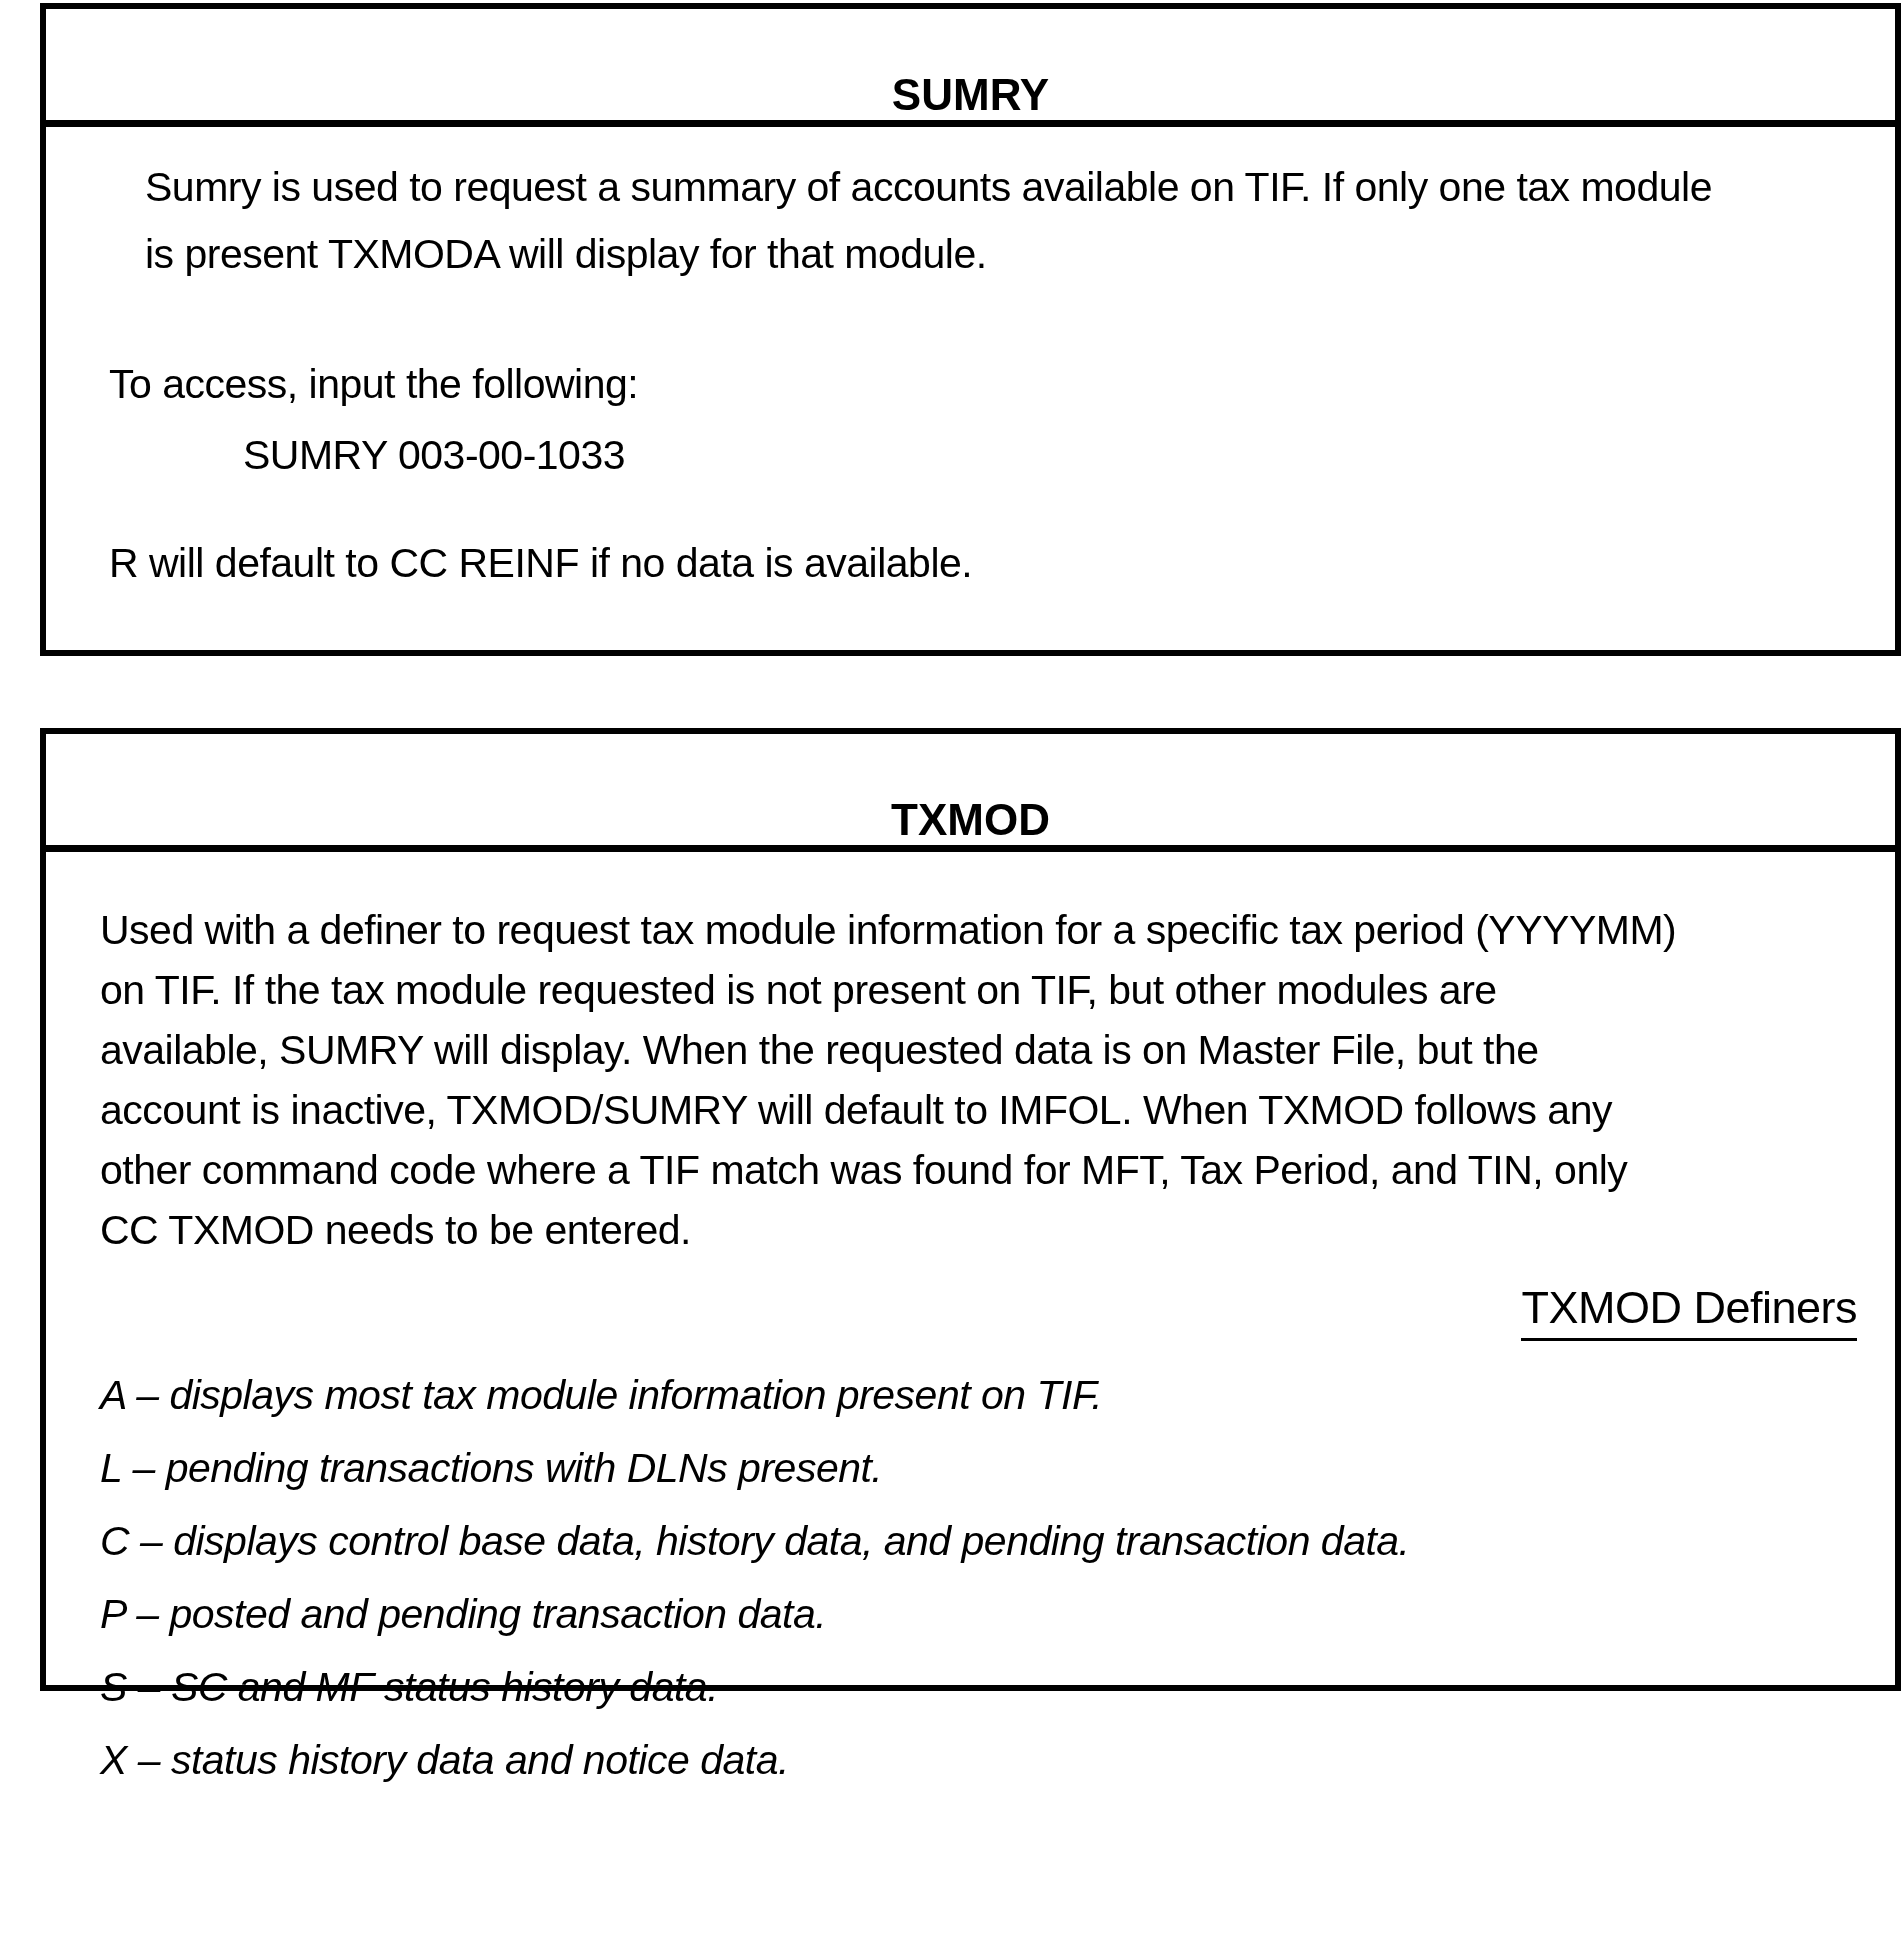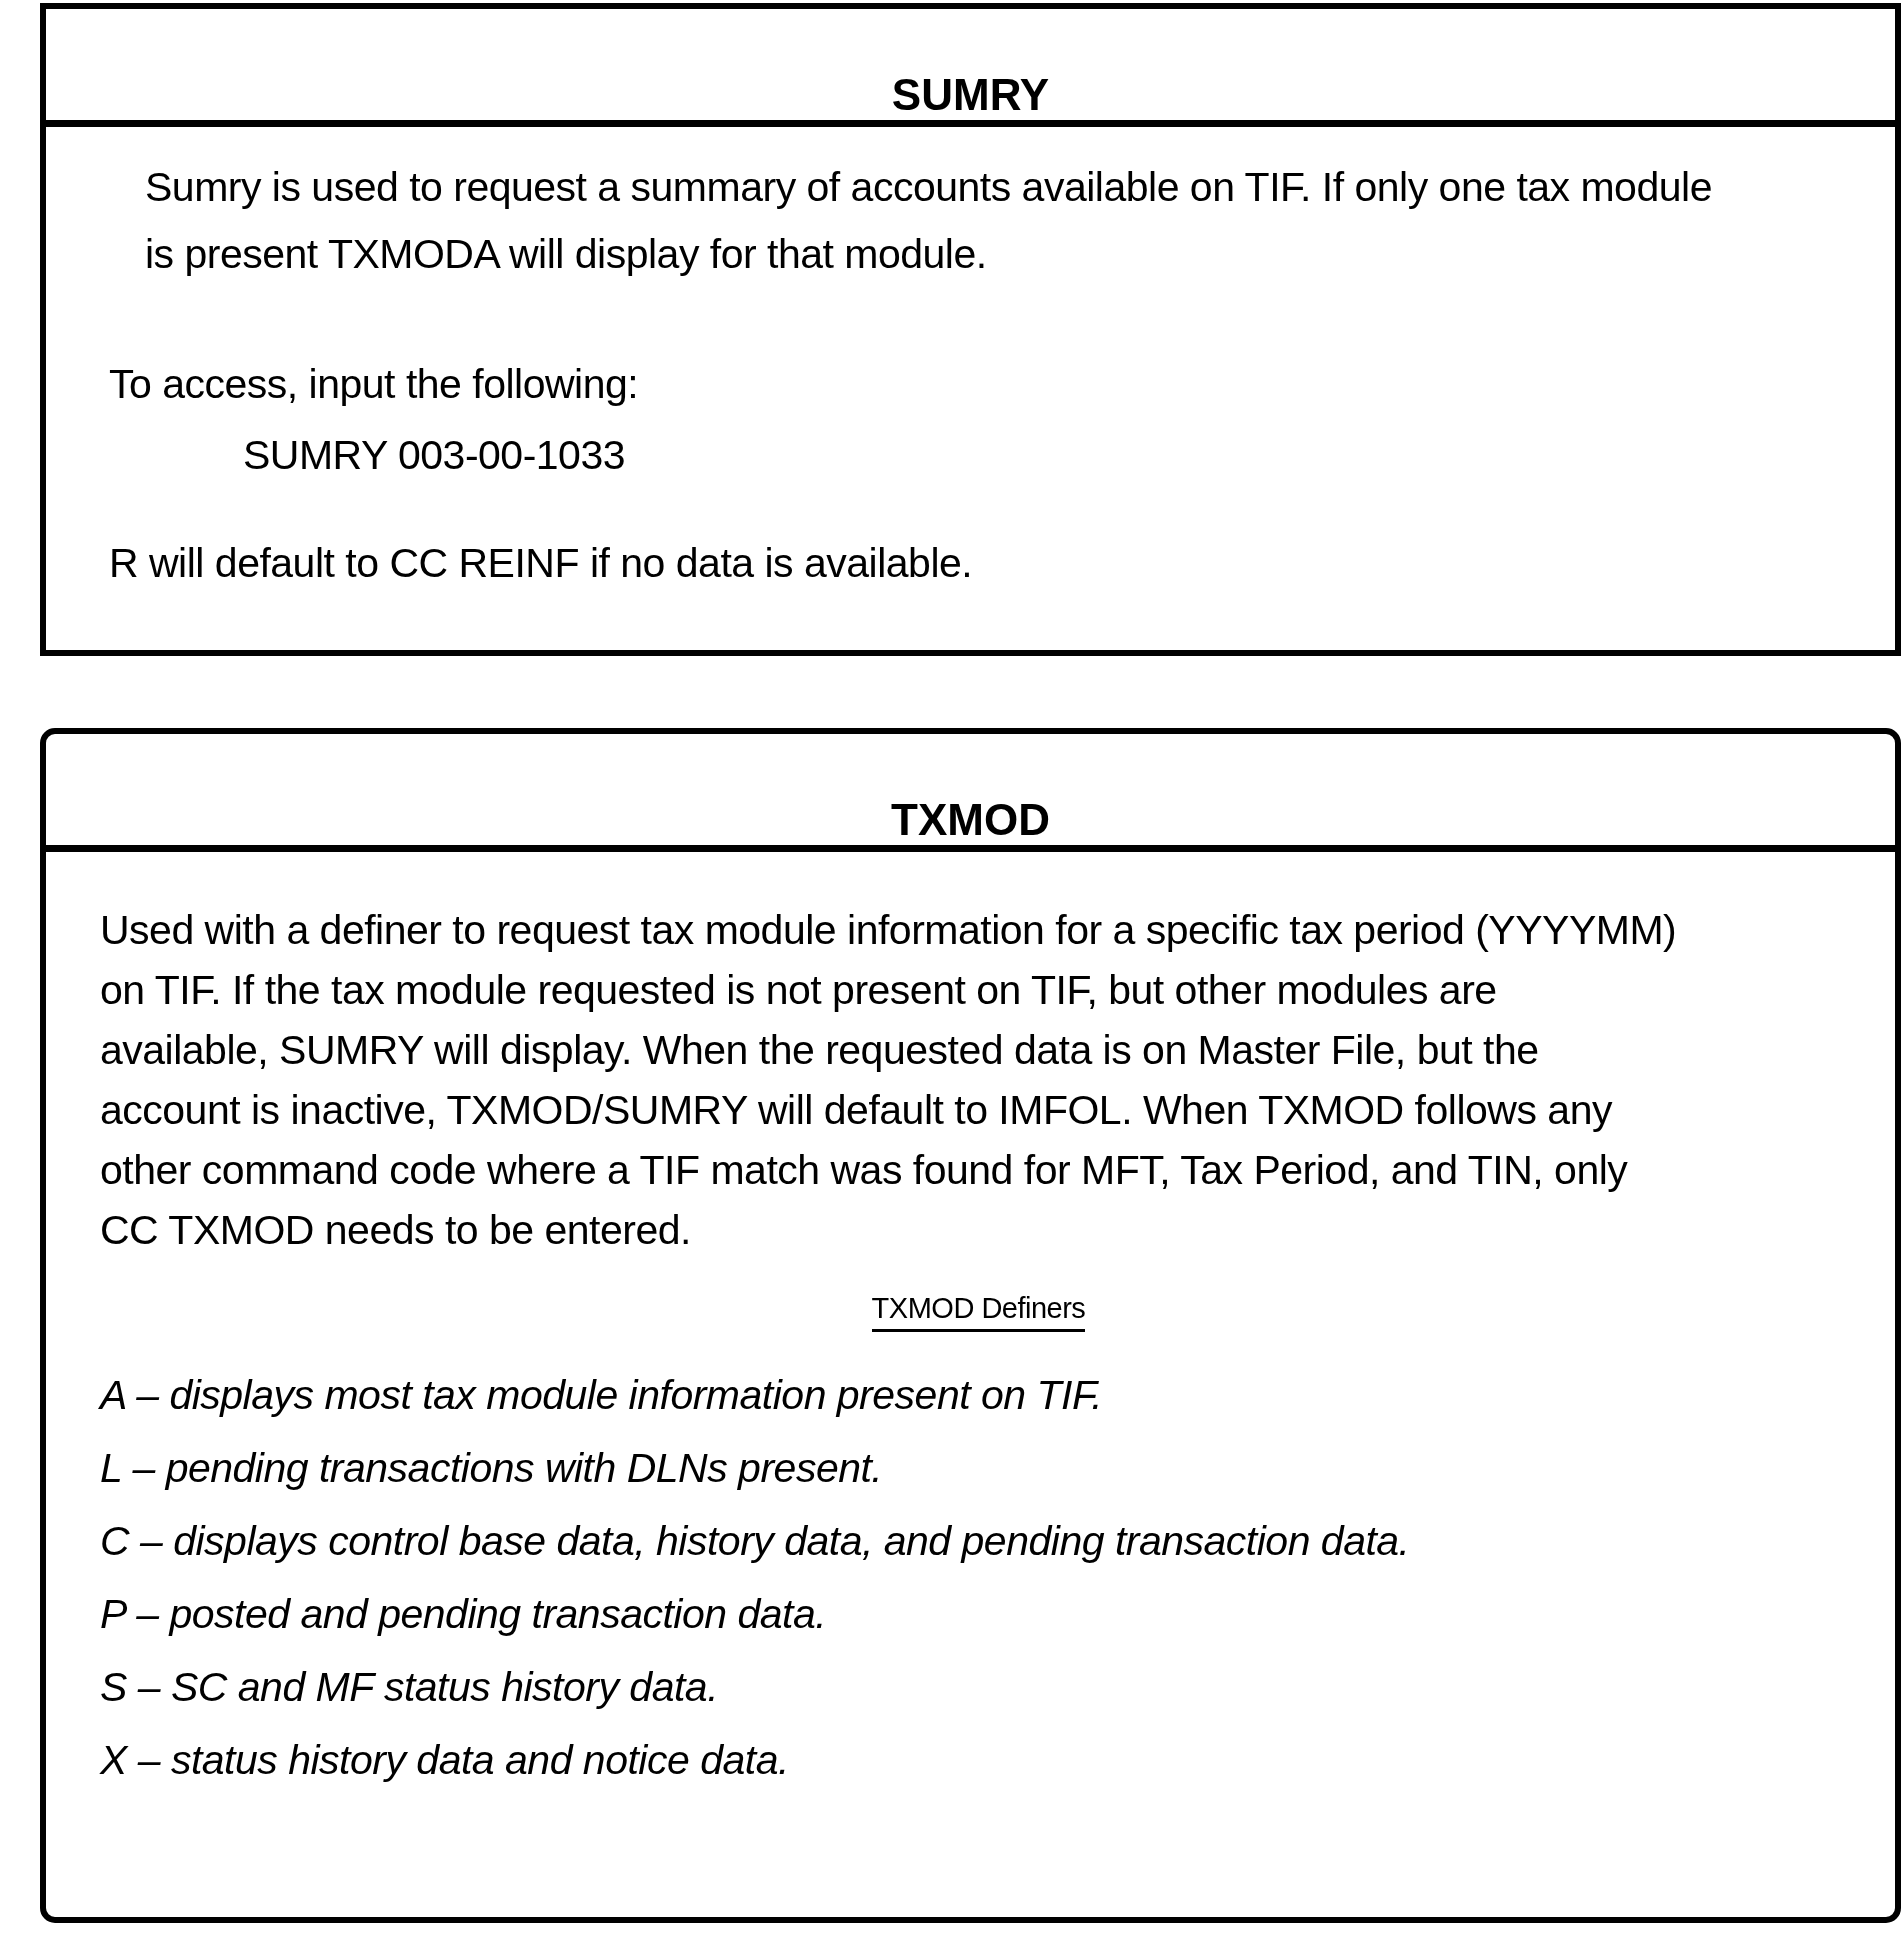--- a/index.html
+++ b/index.html
@@ -14,21 +14,21 @@
   }
   .doc-box {
     position: absolute;
     left: 40px;
     width: 1861px;
     box-sizing: border-box;
     border: 6.7px solid #000000;
     background: #ffffff;
   }
   .box-sumry { top: 2.9px;  height: 653px; }
-  .box-txmod { top: 728px; height: 1195px; border-radius: 15px; }
+  .box-txmod { top: 728px; height: 963px; }
 
   .box-header {
     height: 111px;
     border-bottom: 7.7px solid #000000;
     display: flex;
     align-items: flex-end;
     justify-content: center;
   }
   .box-title {
     font-size: 44px;
@@ -51,22 +51,22 @@
   }
   .sumry-desc   { line-height: 67px; margin-left: 36px; }
   .access-line  { margin-top: 69px; }
   .command-line { margin-top: 17.3px; margin-left: 134px; }
   .note-line    { margin-top: 54px; }
 
   .txmod-desc { line-height: 60px; }
 
   .definers-heading {
     margin: 21px 0 12px 0;
-    text-align: center;
-    font-size: 29px;
+    text-align: right;
+    font-size: 45px;
     font-weight: normal;
     line-height: 54px;
     letter-spacing: -0.5px;
   }
   .underlined {
     border-bottom: 3.8px solid #000000;
     padding-bottom: 4.8px;
   }
   .definer-list { margin-top: 33px; }
   .definer-item {

